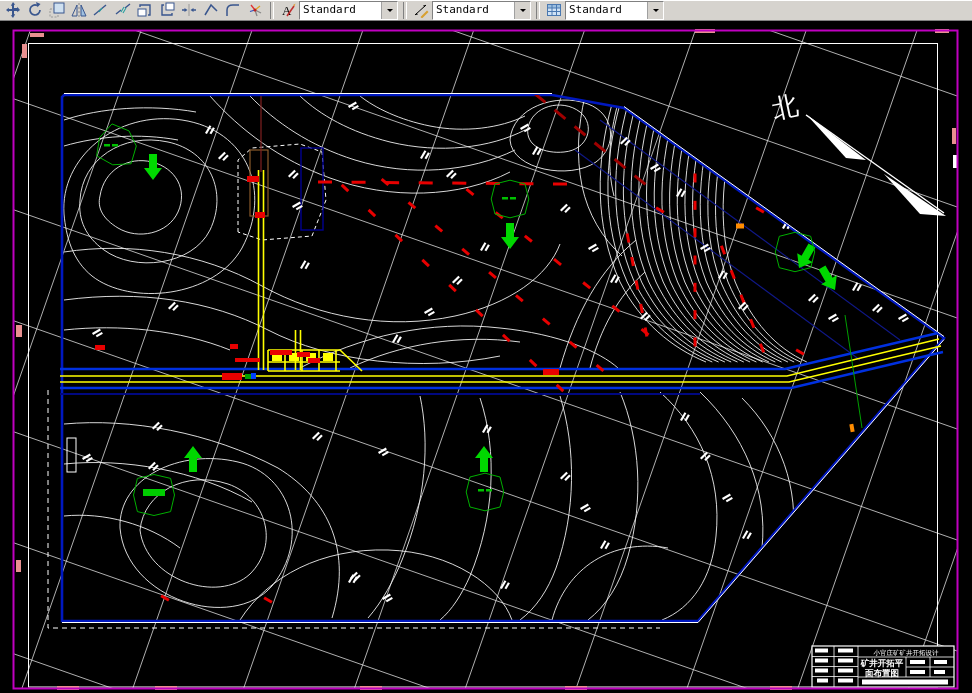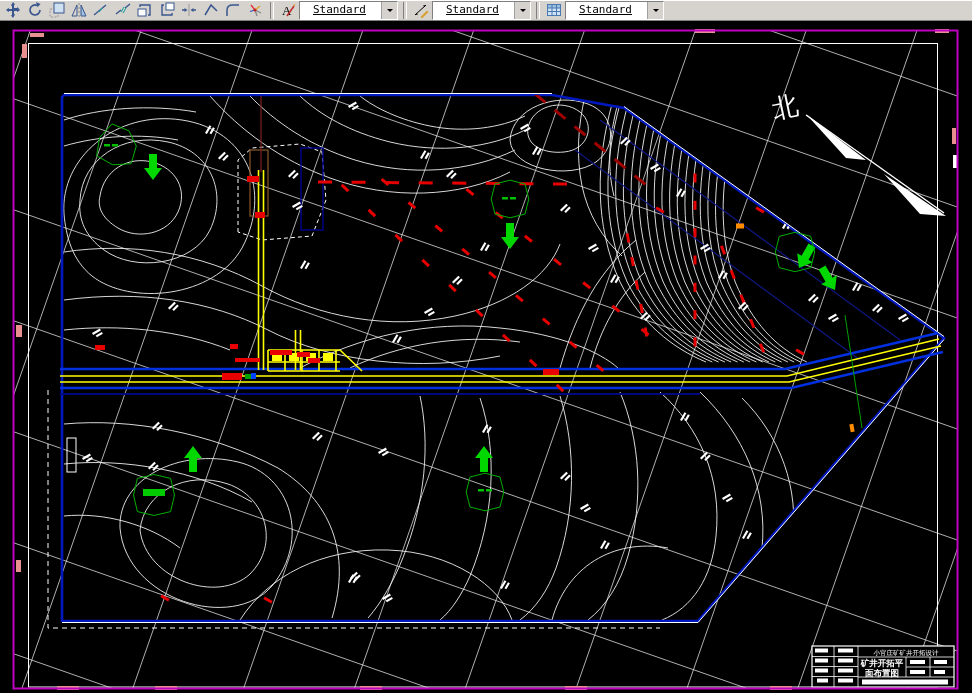--- a/index.html
+++ b/index.html
@@ -8,22 +8,22 @@
   
   .toolbar{position:absolute;top:0;left:0;width:972px;height:21px;background:#d6d3ce;
     border-bottom:1px solid #808080;box-shadow:inset 0 1px 0 #fff;
     display:flex;align-items:center;padding:0 2px;gap:1px;box-sizing:border-box;}
   .tb-btn{width:22px;height:19px;display:flex;align-items:center;justify-content:center;flex:0 0 auto;}
   .tb-btn svg{width:16px;height:16px;display:block;}
   .tb-sep{width:2px;height:17px;border-left:1px solid #808080;border-right:1px solid #ffffff;
     margin:0 3px;flex:0 0 auto;}
   .combo{width:97px;height:17px;background:#fff;border:1px solid;border-color:#808080 #fff #fff #808080;
     display:flex;align-items:stretch;flex:0 0 auto;margin-right:2px;}
-  .combo .txt{flex:1;font:11px/15px "DejaVu Sans Mono",monospace;color:#000;padding-left:13px;
-    white-space:nowrap;overflow:hidden;text-decoration:underline;}
+  .combo .txt{flex:1;font:11px/15px "DejaVu Sans Mono",monospace;color:#000;padding-left:3px;
+    white-space:nowrap;overflow:hidden;}
   .combo .arrow{width:15px;background:#d6d3ce;border-left:1px solid #a0a0a0;
     display:flex;align-items:center;justify-content:center;}
   .combo .arrow:after{content:"";width:0;height:0;border:3.5px solid transparent;border-top-color:#000;
     margin-top:4px;}
   
   .canvas{position:absolute;top:22px;left:0;width:972px;height:671px;background:#000;}
   .canvas svg{display:block;}
   text.cjk{font-family:"Liberation Sans",sans-serif;}
 </style>
 </head>

